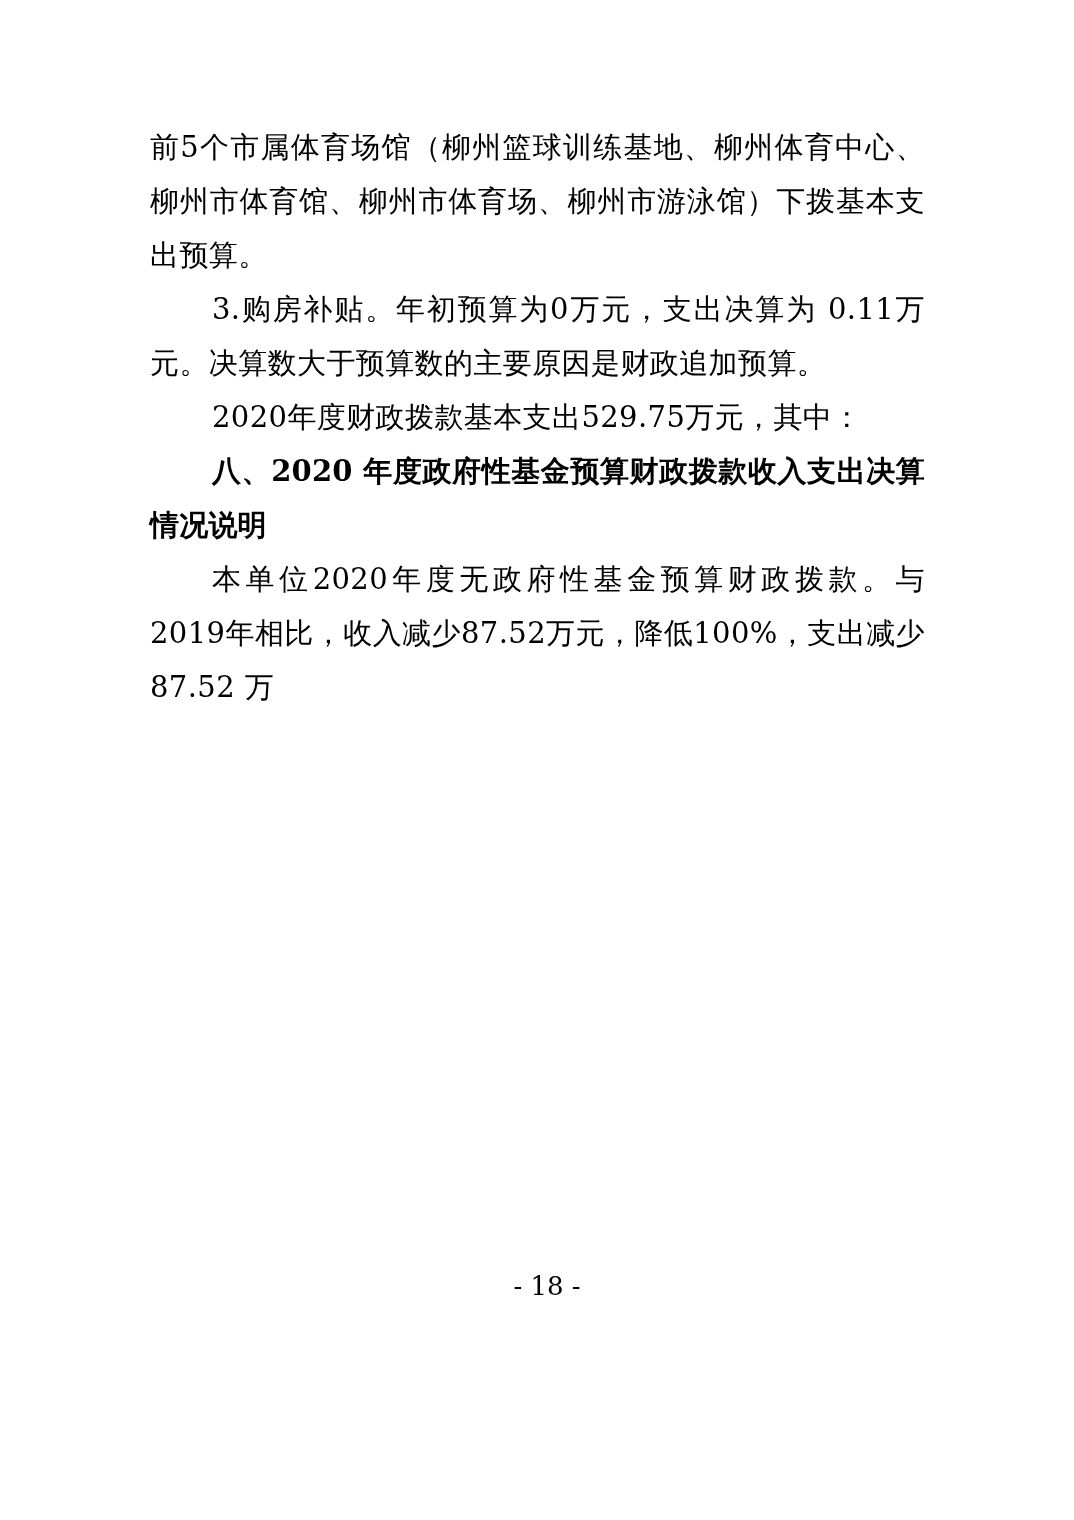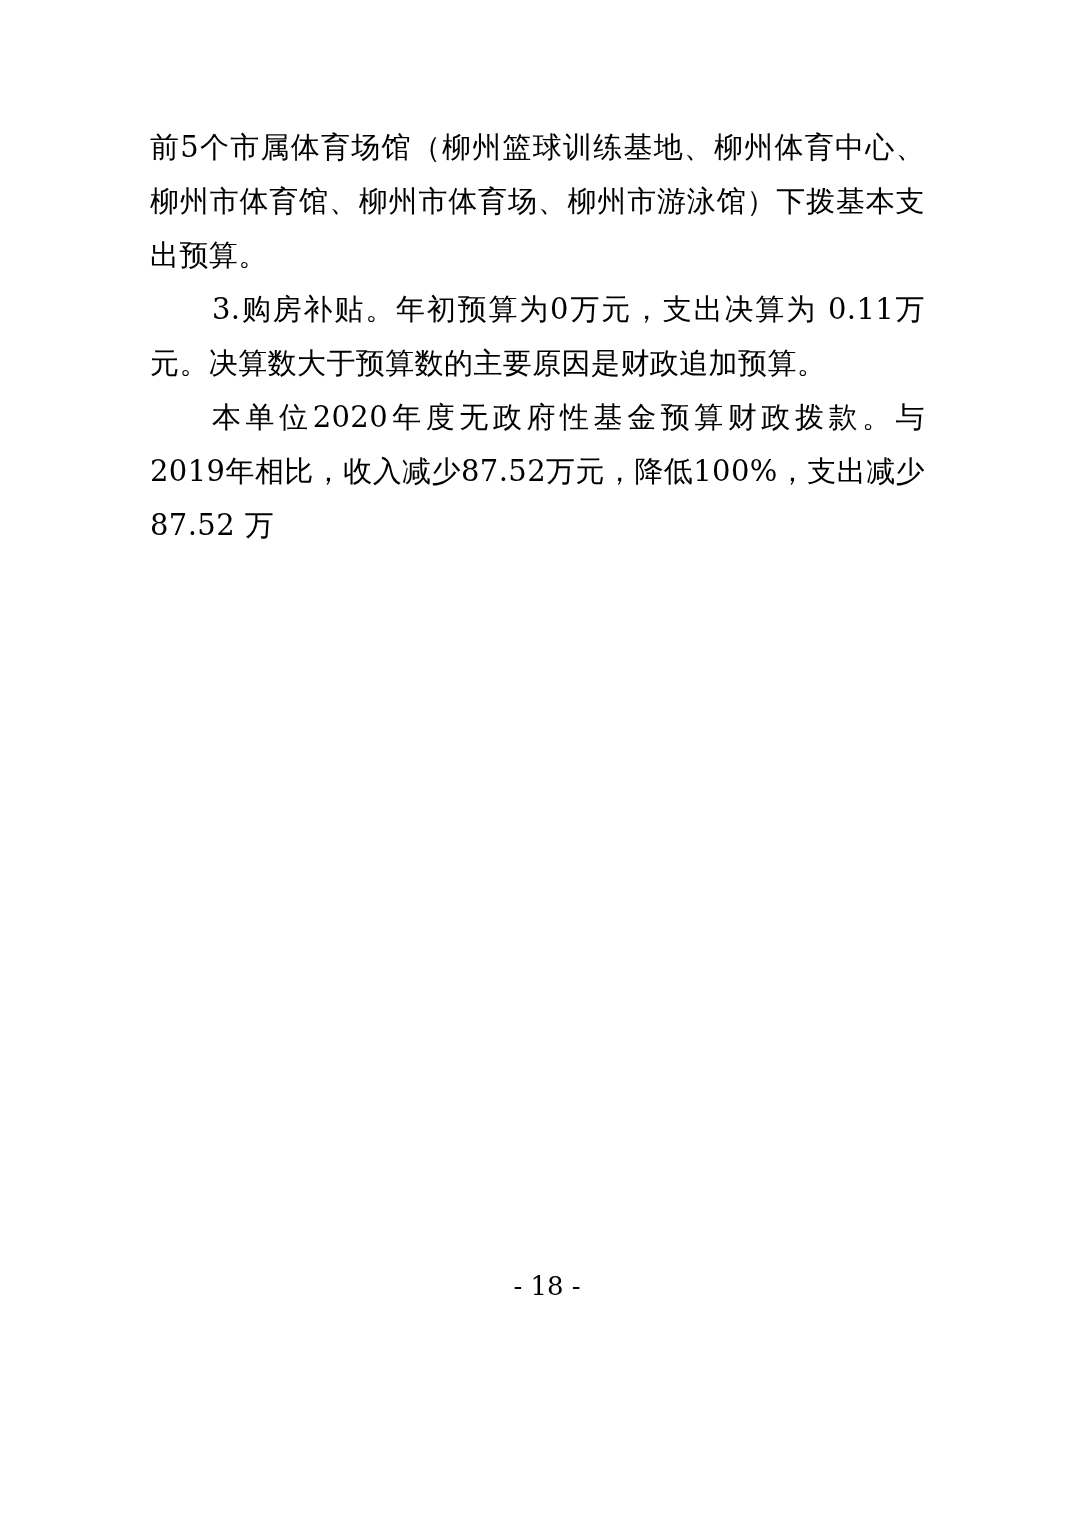--- a/index.html
+++ b/index.html
@@ -50,16 +50,18 @@
     margin-left: 20px;
   }
 </style>
 </head>
 <body>
 
 <div class="page">
   <div class="content">
     <p class="body">前5个市属体育场馆（柳州篮球训练基地、柳州体育中心、柳州市体育馆、柳州市体育场、柳州市游泳馆）下拨基本支出预算。</p>
     <p class="indent">3.购房补贴。年初预算为0万元，支出决算为 0.11万元。决算数大于预算数的主要原因是财政追加预算。</p>
+    <p class="indent">2020年度财政拨款基本支出529.75万元，其中：</p>
+    <p class="heading">八、2020 年度政府性基金预算财政拨款收入支出决算情况说明</p>
     <p class="indent">本单位2020年度无政府性基金预算财政拨款。与 2019年相比，收入减少87.52万元，降低100%，支出减少87.52 万</p>
   </div>
   <div class="footer">- 18 -</div>
 </div>
 
 </body></html>

